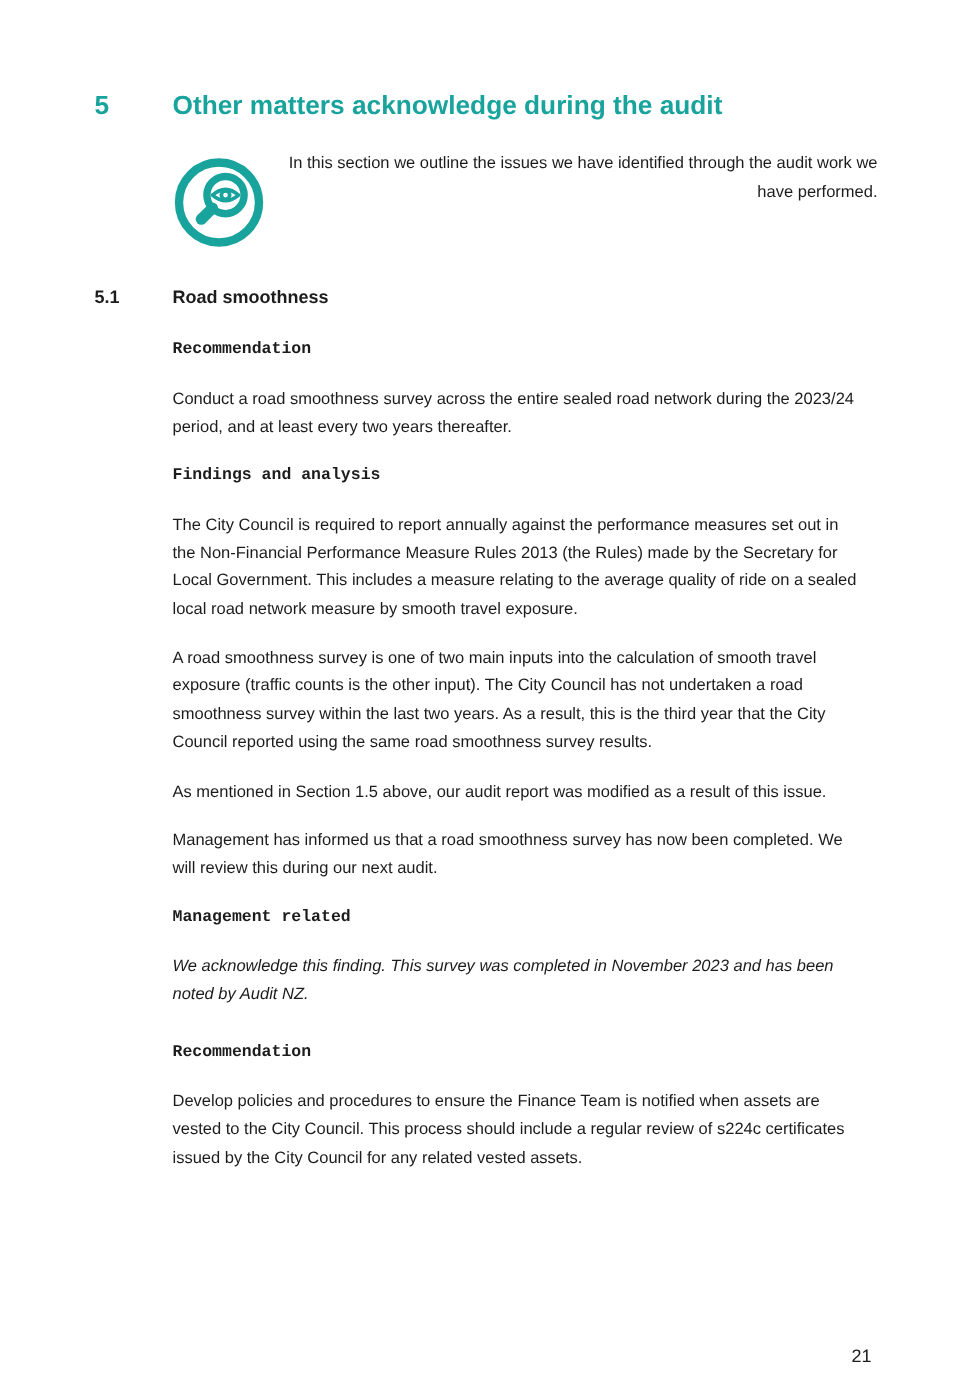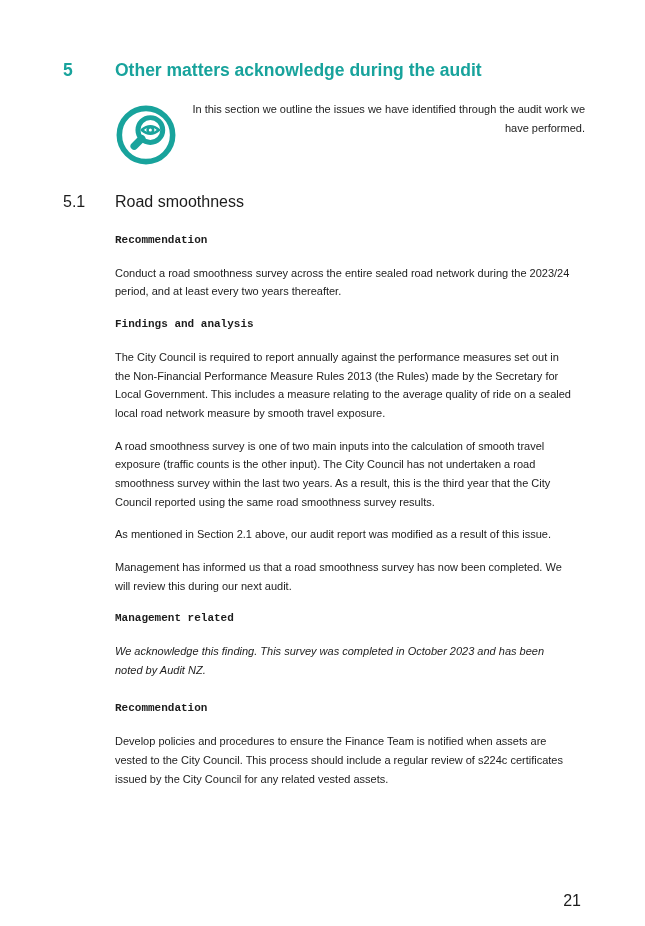--- a/index.html
+++ b/index.html
@@ -54,22 +54,22 @@
   .intro-text p {
     margin: 0 0 14px 0;
     text-align: right;
   }
   .section {
     margin-top: 20px;
   }
   .section-heading {
     display: flex;
     align-items: baseline;
-    font-weight: normal;
-    font-size: 16px;
+    font-weight: bold;
+    font-size: 12px;
     margin-bottom: 16px;
   }
   .section-heading .s-num {
     width: 52px;
     flex: 0 0 52px;
   }
   .section-body {
     margin-left: 52px;
     width: 472px;
   }
@@ -81,21 +81,21 @@
   .para {
     margin: 0 16px 14px 0;
   }
   .para.italic {
     font-style: italic;
   }
   .page-number {
     position: absolute;
     right: 64px;
     bottom: 12px;
-    font-size: 16px;
+    font-size: 12px;
     color: #1c1c1c;
   }
 </style>
 </head>
 <body>
 
 <div class="page">
   <div class="content">
 
     <div class="doc-heading">
@@ -124,24 +124,24 @@
       <div class="section-heading">
         <span class="s-num">5.1</span>
         <span>Road smoothness</span>
       </div>
       <div class="section-body">
         <p class="subheading">Recommendation</p>
         <p class="para">Conduct a road smoothness survey across the entire sealed road network during the 2023/24 period, and at least every two years thereafter.</p>
         <p class="subheading">Findings and analysis</p>
         <p class="para">The City Council is required to report annually against the performance measures set out in the Non-Financial Performance Measure Rules 2013 (the Rules) made by the Secretary for Local Government. This includes a measure relating to the average quality of ride on a sealed local road network measure by smooth travel exposure.</p>
         <p class="para">A road smoothness survey is one of two main inputs into the calculation of smooth travel exposure (traffic counts is the other input). The City Council has not undertaken a road smoothness survey within the last two years. As a result, this is the third year that the City Council reported using the same road smoothness survey results.</p>
-        <p class="para">As mentioned in Section 2.1 above, our audit report was modified as a result of this issue.</p>
+        <p class="para">As mentioned in Section 1.5 above, our audit report was modified as a result of this issue.</p>
         <p class="para">Management has informed us that a road smoothness survey has now been completed. We will review this during our next audit.</p>
         <p class="subheading">Management related</p>
-        <p class="para italic">We acknowledge this finding. This survey was completed in October 2023 and has been noted by Audit NZ.</p>
+        <p class="para italic">We acknowledge this finding. This survey was completed in November 2023 and has been noted by Audit NZ.</p>
       </div>
     </div>
 
     <div class="section">
       <div class="section-body">
         <p class="subheading">Recommendation</p>
         <p class="para">Develop policies and procedures to ensure the Finance Team is notified when assets are vested to the City Council. This process should include a regular review of s224c certificates issued by the City Council for any related vested assets.</p>
       </div>
     </div>
 

